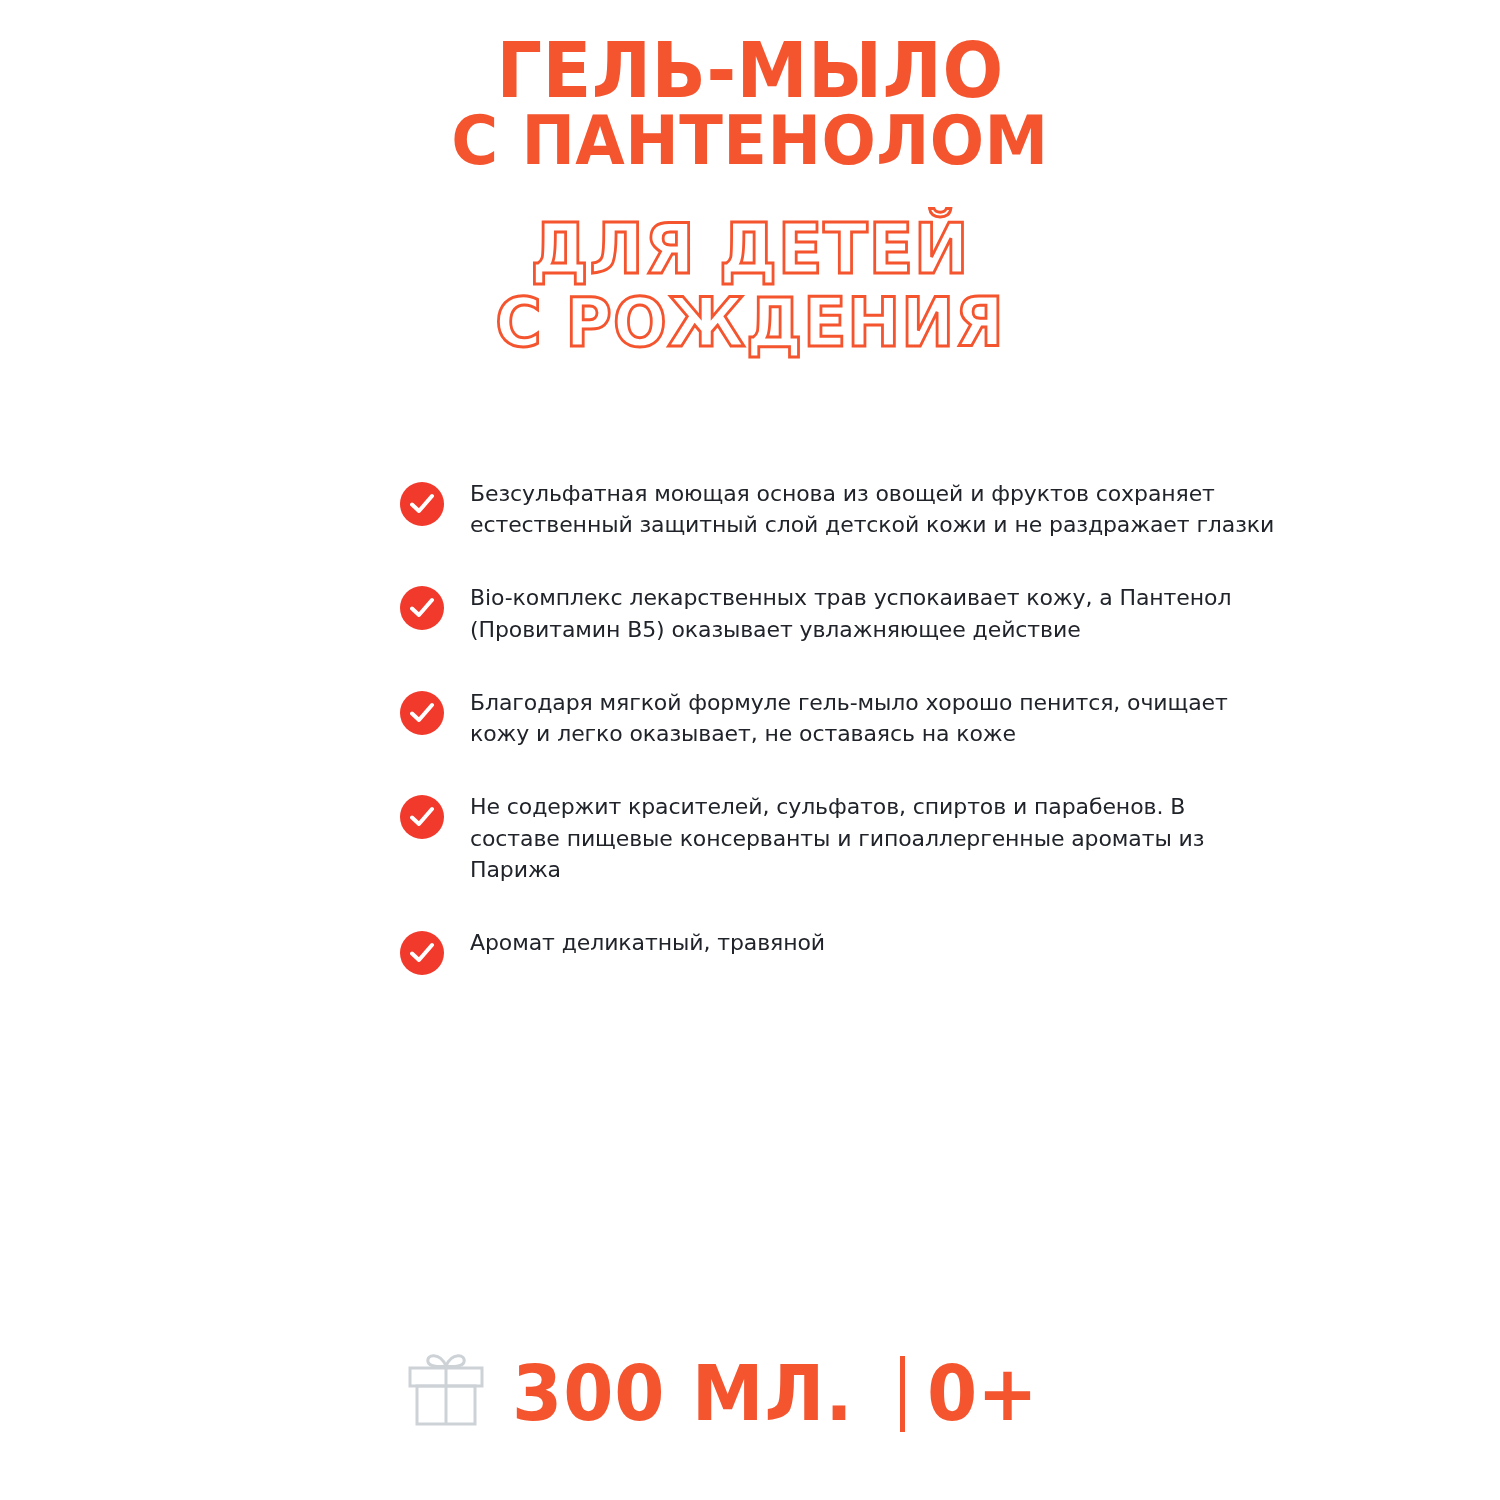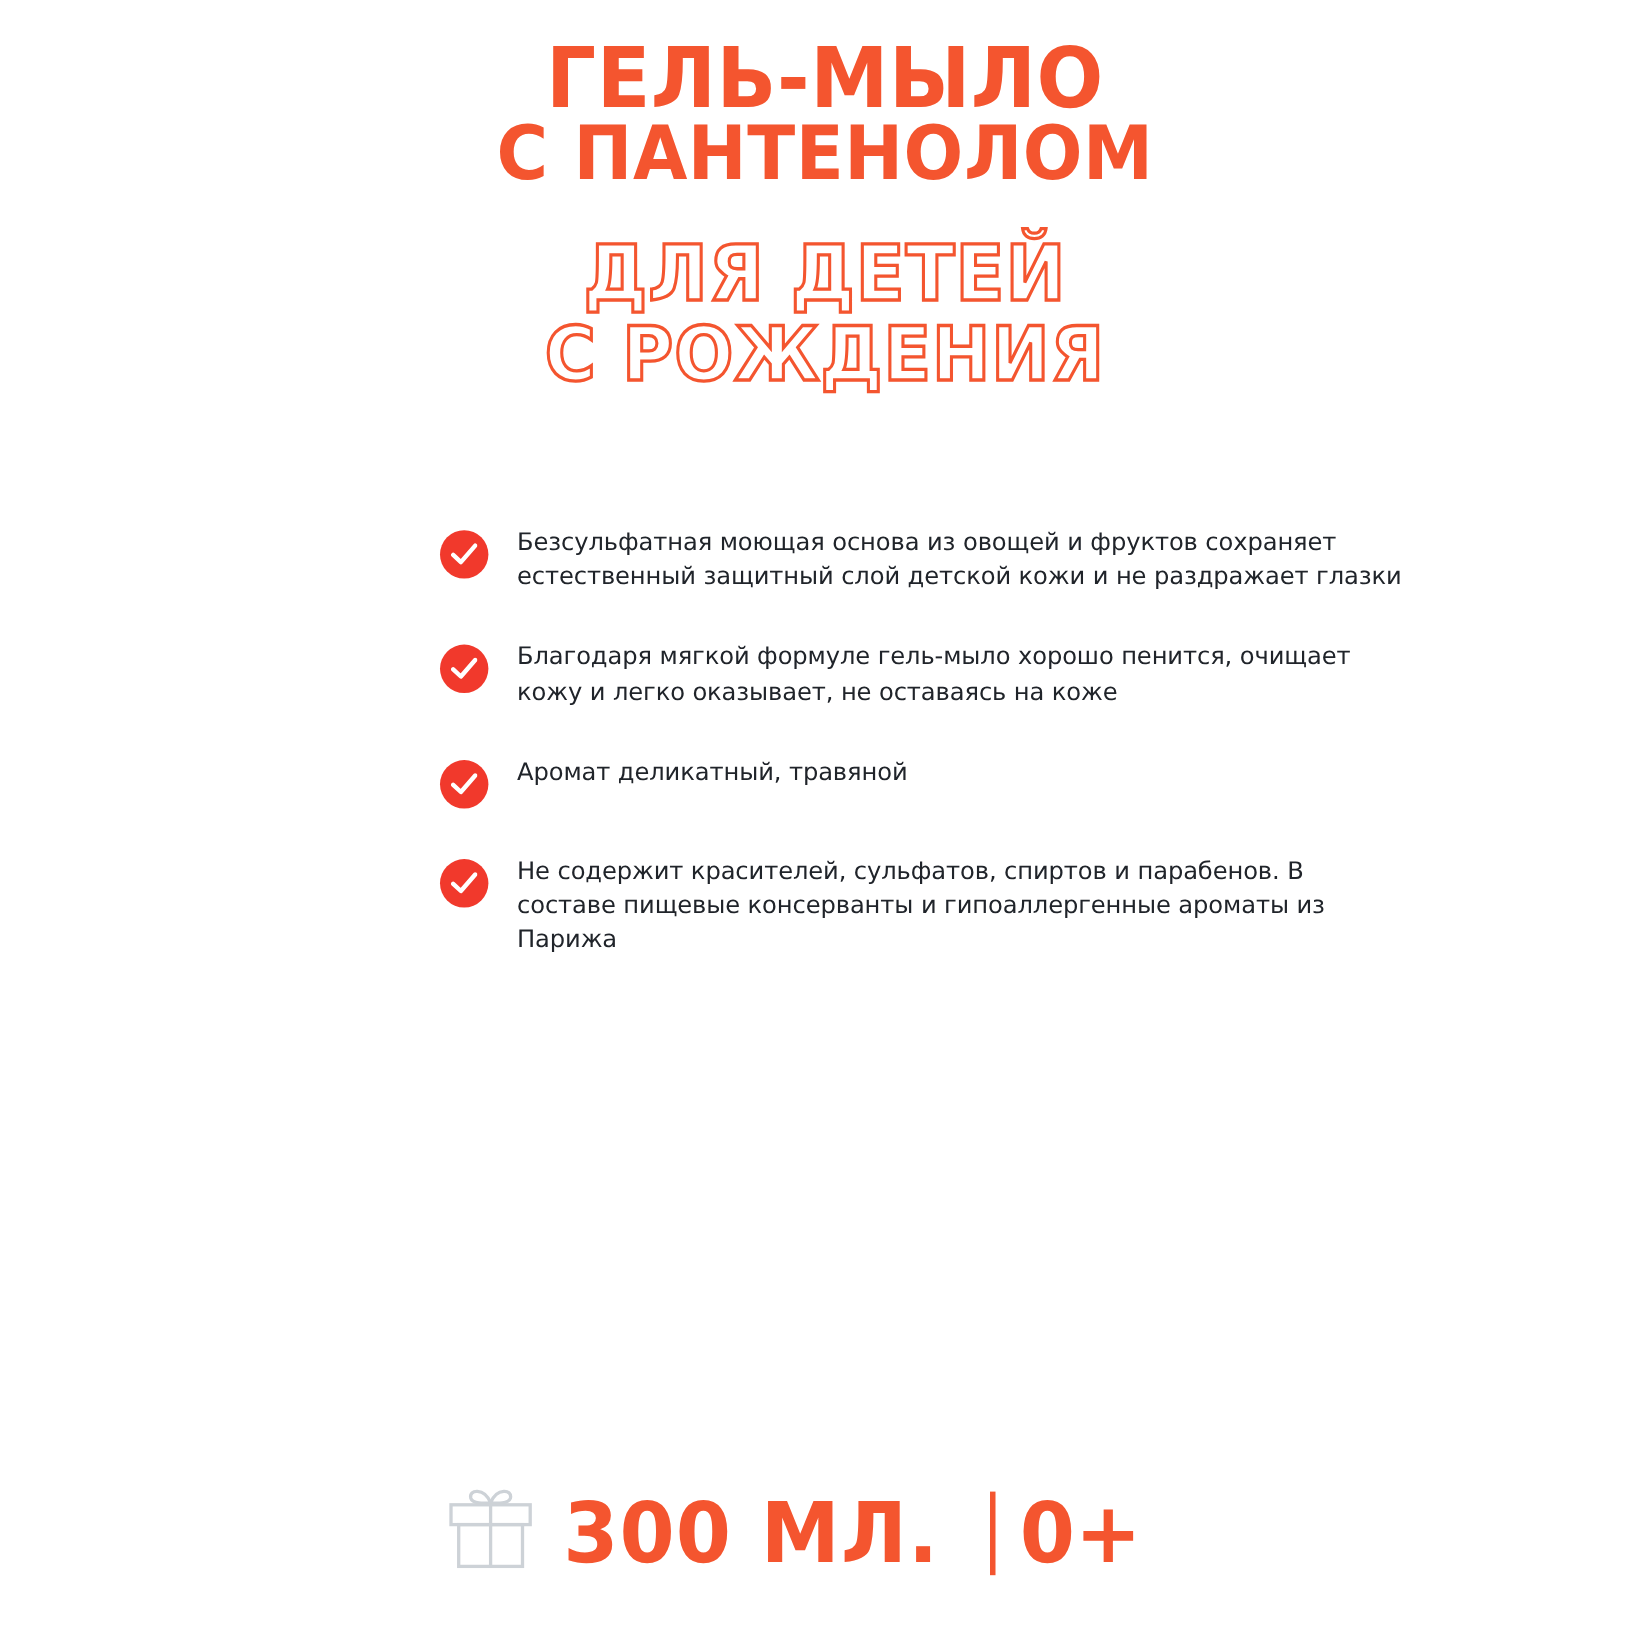--- a/index.html
+++ b/index.html
@@ -157,46 +157,54 @@
 
     <div class="bullet">
       <span class="check">
         <svg width="24" height="22" viewBox="0 0 24 22" aria-hidden="true">
           <path d="M2 11.5 L9 18 L22 3" fill="none" stroke="#ffffff" stroke-width="4" stroke-linecap="round" stroke-linejoin="round"></path>
         </svg>
       </span>
       <span class="bullet-text">Безсульфатная моющая основа из овощей и фруктов сохраняет естественный защитный слой детской кожи и не раздражает глазки</span>
     </div>
 
+    <div class="bullet">
+      <span class="check">
+        <svg width="24" height="22" viewBox="0 0 24 22" aria-hidden="true">
+          <path d="M2 11.5 L9 18 L22 3" fill="none" stroke="#ffffff" stroke-width="4" stroke-linecap="round" stroke-linejoin="round"></path>
+        </svg>
+      </span>
+      <span class="bullet-text">Bio-комплекс лекарственных трав успокаивает кожу, а Пантенол (Провитамин B5) оказывает увлажняющее действие</span>
+    </div>
 
     <div class="bullet">
       <span class="check">
         <svg width="24" height="22" viewBox="0 0 24 22" aria-hidden="true">
           <path d="M2 11.5 L9 18 L22 3" fill="none" stroke="#ffffff" stroke-width="4" stroke-linecap="round" stroke-linejoin="round"></path>
         </svg>
       </span>
       <span class="bullet-text">Благодаря мягкой формуле гель-мыло хорошо пенится, очищает кожу и легко оказывает, не оставаясь на коже</span>
     </div>
 
     <div class="bullet">
       <span class="check">
         <svg width="24" height="22" viewBox="0 0 24 22" aria-hidden="true">
           <path d="M2 11.5 L9 18 L22 3" fill="none" stroke="#ffffff" stroke-width="4" stroke-linecap="round" stroke-linejoin="round"></path>
         </svg>
       </span>
+      <span class="bullet-text">Не содержит красителей, сульфатов, спиртов и парабенов. В составе пищевые консерванты и гипоаллергенные ароматы из Парижа</span>
+    </div>
+
+    <div class="bullet">
+      <span class="check">
+        <svg width="24" height="22" viewBox="0 0 24 22" aria-hidden="true">
+          <path d="M2 11.5 L9 18 L22 3" fill="none" stroke="#ffffff" stroke-width="4" stroke-linecap="round" stroke-linejoin="round"></path>
+        </svg>
+      </span>
       <span class="bullet-text">Аромат деликатный, травяной</span>
-    </div>
-
-    <div class="bullet">
-      <span class="check">
-        <svg width="24" height="22" viewBox="0 0 24 22" aria-hidden="true">
-          <path d="M2 11.5 L9 18 L22 3" fill="none" stroke="#ffffff" stroke-width="4" stroke-linecap="round" stroke-linejoin="round"></path>
-        </svg>
-      </span>
-      <span class="bullet-text">Не содержит красителей, сульфатов, спиртов и парабенов. В составе пищевые консерванты и гипоаллергенные ароматы из Парижа</span>
     </div>
 
   </div>
 
   <div class="footer">
     <span class="box-icon">
       <svg width="92" height="92" viewBox="0 0 92 92" aria-hidden="true">
         <path d="M46 26 C40 12, 26 14, 28 22 C29.5 27, 40 27, 46 26 Z" fill="none" stroke="#cdd2d7" stroke-width="3"></path>
         <path d="M46 26 C52 12, 66 14, 64 22 C62.5 27, 52 27, 46 26 Z" fill="none" stroke="#cdd2d7" stroke-width="3"></path>
         <rect x="10" y="28" width="72" height="18" fill="none" stroke="#cdd2d7" stroke-width="3"></rect>

